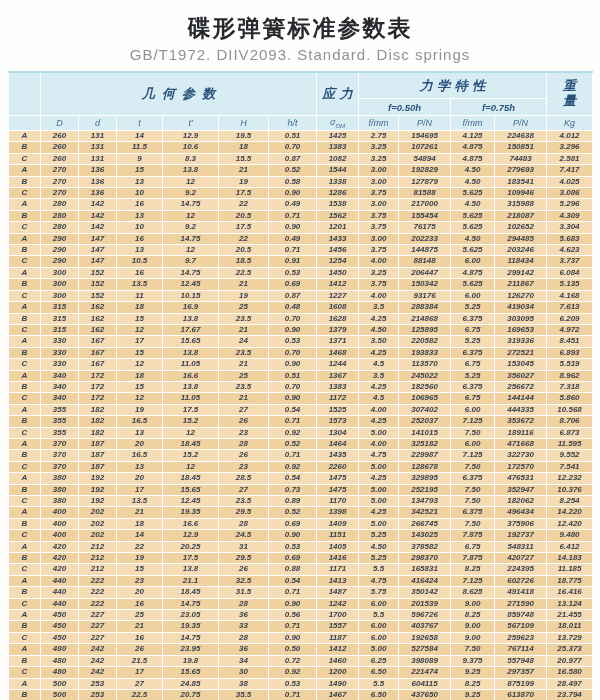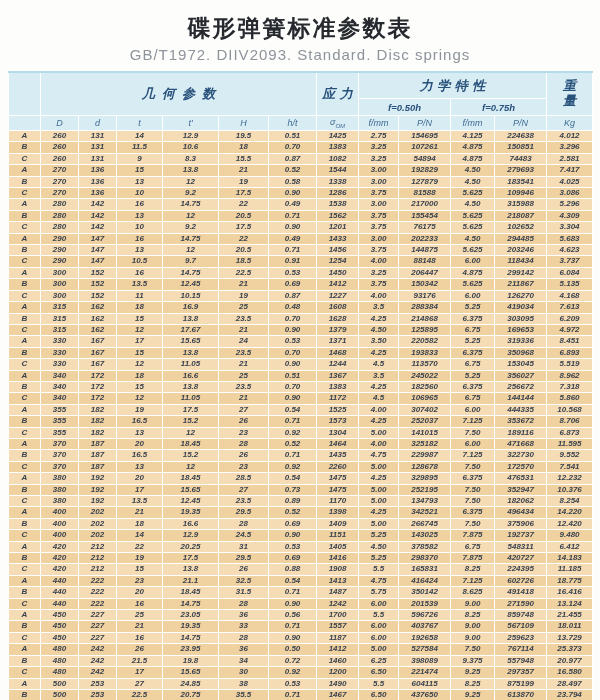--- a/index.html
+++ b/index.html
@@ -392,21 +392,21 @@
           <td>330</td>
           <td>167</td>
           <td>15</td>
           <td>13.8</td>
           <td>23.5</td>
           <td>0.70</td>
           <td>1468</td>
           <td>4.25</td>
           <td>193833</td>
           <td>6.375</td>
-          <td>350968</td>
+          <td>272521</td>
           <td>6.893</td>
         </tr>
         <tr>
           <td>C</td>
           <td>330</td>
           <td>167</td>
           <td>12</td>
           <td>11.05</td>
           <td>21</td>
           <td>0.90</td>
@@ -673,21 +673,21 @@
           <td>14.183</td>
         </tr>
         <tr>
           <td>C</td>
           <td>420</td>
           <td>212</td>
           <td>15</td>
           <td>13.8</td>
           <td>26</td>
           <td>0.88</td>
-          <td>1908</td>
+          <td>1171</td>
           <td>5.5</td>
           <td>165831</td>
           <td>8.25</td>
           <td>224395</td>
           <td>11.185</td>
         </tr>
         <tr>
           <td>A</td>
           <td>440</td>
           <td>222</td>

